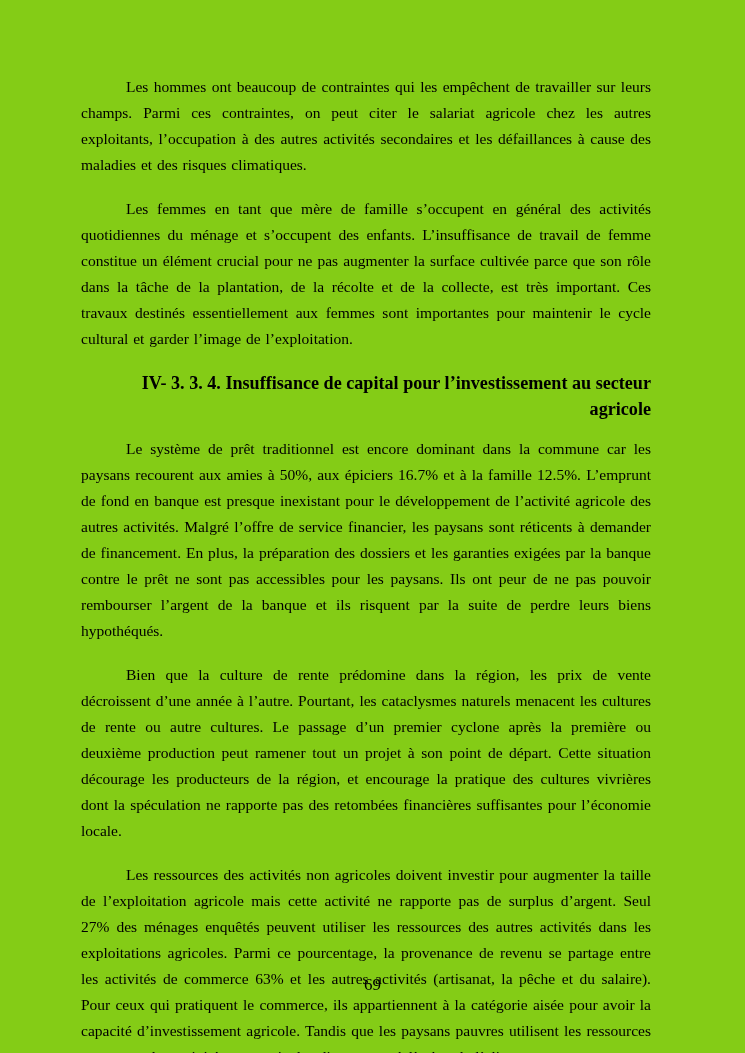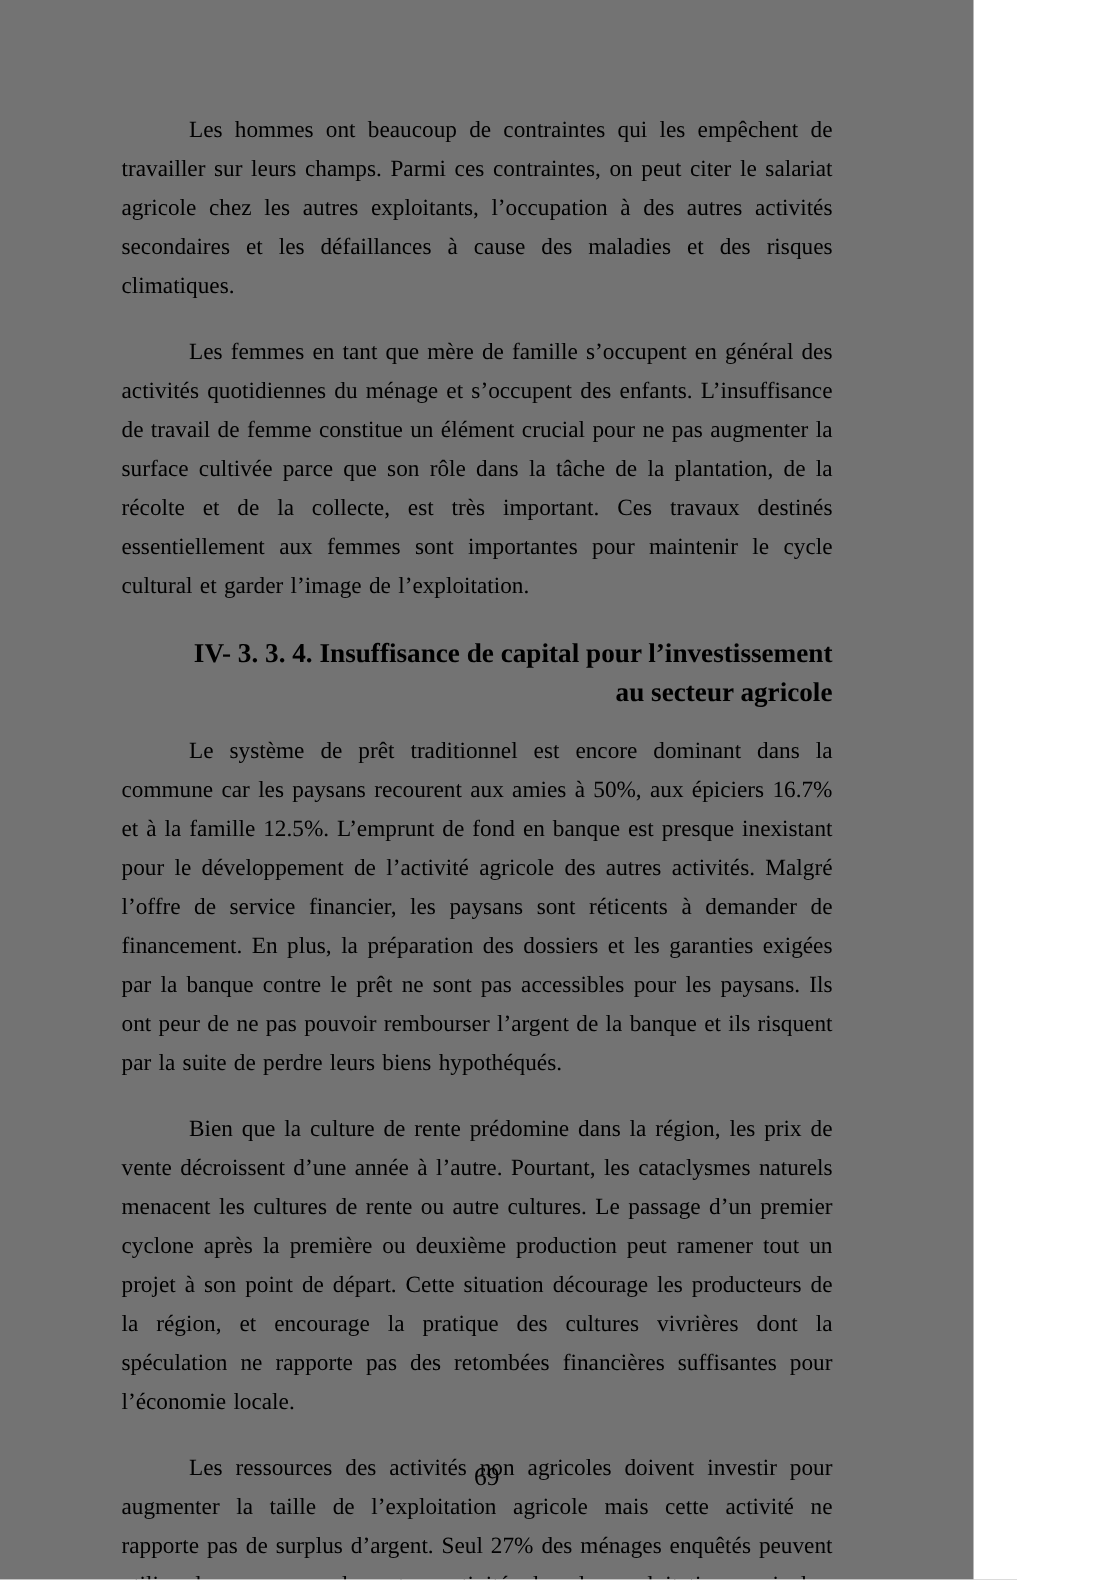--- a/index.html
+++ b/index.html
@@ -3,23 +3,23 @@
 <meta charset="utf-8">
 <style>
   html, body {
     margin: 0;
     padding: 0;
     background: #ffffff;
   }
   .page {
     position: relative;
     box-sizing: border-box;
-    width: 649px;
+    width: 745px;
     height: 1053px;
-    background: #737373;
+    background: #84cc16;
     color: #000000;
     font-family: "Liberation Serif", "DejaVu Serif", serif;
     font-size: 15.5px;
     line-height: 26px;
     padding: 74px 94px 0 81px;
     overflow: hidden;
   }
   .para {
     margin: 0 0 18px 0;
     text-align: justify;

